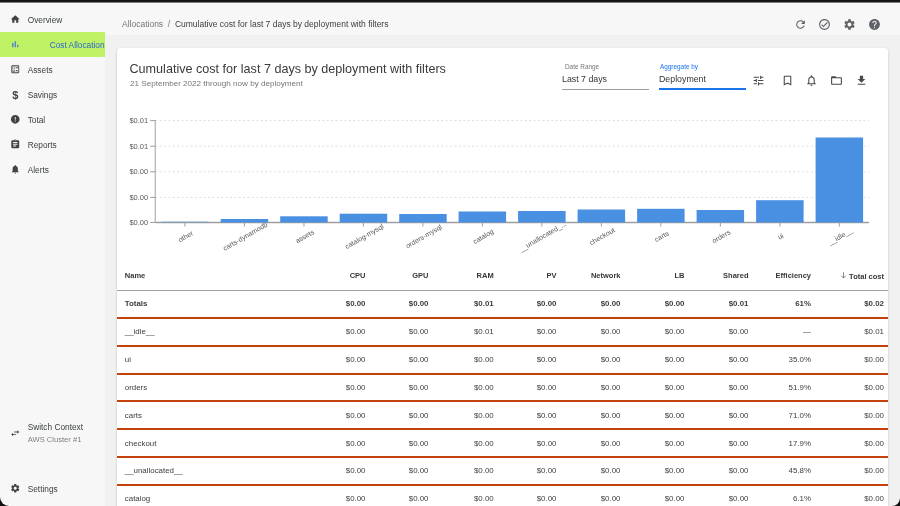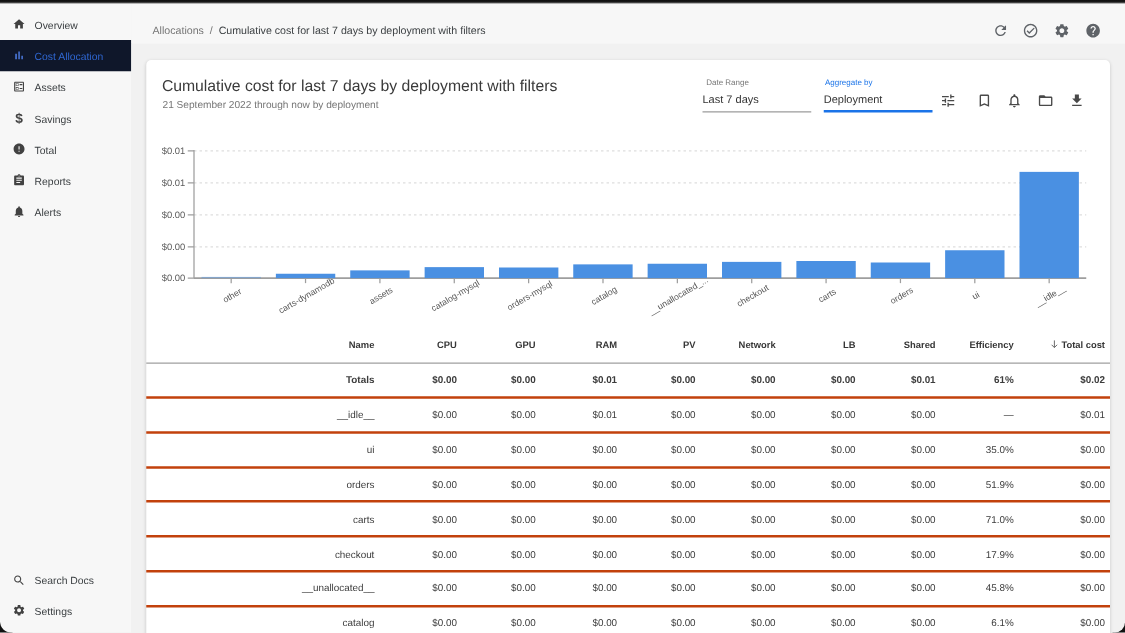--- a/index.html
+++ b/index.html
@@ -9,40 +9,40 @@
   #blackcorner { left:0; top:497px; width:10px; height:9px; background:#111; z-index:1; }
   #sidebar { left:0; top:2px; width:105px; height:504px; background:#f7f7f7; z-index:2; border-bottom-left-radius:9px; }
   #topbar { left:105px; top:2px; width:795px; height:33px; background:#f7f7f7; z-index:2; }
   #content { left:105px; top:35px; width:795px; height:471px; background:#f1f1f1; z-index:3; border-bottom-right-radius:8px; }
   #card { position:absolute; left:12px; top:13px; width:771px; height:480px; background:#fff; border-radius:4px; box-shadow:0 1px 3px rgba(0,0,0,0.18); }
 
   
   .sitem { position:absolute; left:0; width:105px; height:25px; display:flex; align-items:center; }
   .sitem .ic { width:10.5px; height:10.5px; margin-left:10px; flex:none; }
   .sitem .lb { margin-left:7.2px; font-size:8.3px; color:#3c4043; white-space:nowrap; }
-  .sitem.sel { background:#0f172a; }
+  .sitem.sel { background:#bef264;gap:22px; }
   .sitem.sel .lb { color:#2f66d0; font-weight:500; }
 
   
   #crumb { left:122px; top:18.7px; font-size:8.5px; color:#757575; z-index:4; white-space:nowrap;text-align:right; }
   #crumb b { color:#3c4043; font-weight:400; }
 
   .tbico { width:13px; height:13px; z-index:4; }
 
   
   #title { left:129px; top:62px; font-size:12.6px; color:#3a3a3a; }
   .sellbl { font-size:6.4px; }
   .selval { font-size:8.8px; color:#333; }
   .ul { height:1px; background:#9c9c9c; }
 
   
   #tbl { position:absolute; left:0px; top:214px; width:771px; }
   .trow { display:flex; align-items:center; height:27.8px; border-bottom:2px solid #c2410c; font-size:7.9px; color:#3c3c3c; }
   .trow.hdr { height:28.5px; border-bottom:1px solid #a0a0a0; font-weight:700; font-size:7.5px; color:#363636; }
-  .trow .c0 { width:182.5px; padding-left:7.8px; text-align:right; }
+  .trow .c0 { width:182.5px; padding-left:7.8px; text-align:left; }
   .trow > div { flex:none; }
   .trow .cv { text-align:right; }
   .c1{width:66.0px}.c2{width:63.0px}.c3{width:65.2px}.c4{width:62.8px}.c5{width:64.0px}.c6{width:64.0px}.c7{width:64.0px}.c8{width:62.5px}.c9{width:98px;padding-right:25px}
   .trow.tot { font-weight:700; height:28.6px; }
 </style>
 </head>
 <body>
 <div class="abs" id="topline"></div>
 <div class="abs" id="blackcorner"></div>
 <div class="abs" style="left:890px;top:496px;width:10px;height:10px;background:#111;z-index:2;"></div>
@@ -80,25 +80,25 @@
         <path d="M19 3h-4.18C14.4 1.84 13.3 1 12 1c-1.3 0-2.4.84-2.82 2H5c-1.1 0-2 .9-2 2v14c0 1.1.9 2 2 2h14c1.1 0 2-.9 2-2V5c0-1.1-.9-2-2-2zm-7 0c.55 0 1 .45 1 1s-.45 1-1 1-1-.45-1-1 .45-1 1-1zm2 14H7v-2h7v2zm3-4H7v-2h10v2zm0-4H7V7h10v2z"></path>
       </svg>
     <span class="lb">Reports</span>
   </div>
   <div class="sitem" style="top:155px">
     <svg class="ic" viewBox="0 0 24 24" fill="#424242">
         <path d="M12 22c1.1 0 2-.9 2-2h-4c0 1.1.9 2 2 2zm6-6v-5c0-3.07-1.63-5.64-4.5-6.32V4c0-.83-.67-1.5-1.5-1.5s-1.5.67-1.5 1.5v.68C7.64 5.36 6 7.92 6 11v5l-2 2v1h16v-1l-2-2z"></path>
       </svg>
     <span class="lb">Alerts</span>
   </div>
-  <div class="sitem" style="top:449.5px">
-    <svg class="ic" viewBox="0 0 24 24" fill="#424242">
-        <path d="M15.5 14h-.79l-.28-.27C15.41 12.59 16 11.11 16 9.5 16 5.91 13.09 3 9.5 3S3 5.91 3 9.5 5.91 16 9.5 16c1.61 0 3.09-.59 4.23-1.57l.27.28v.79l5 4.99L20.49 19l-4.99-5zm-6 0C7.01 14 5 11.99 5 9.5S7.01 5 9.5 5 14 7.01 14 9.5 11.99 14 9.5 14z"></path>
-      </svg>
-    <span class="lb">Search Docs</span>
+  <div class="sitem" style="top:417px; height:29px; align-items:flex-start;">
+    <svg class="ic" style="margin-top:9px" viewBox="0 0 24 24" fill="#424242">
+        <path d="M6.99 11L3 15l3.99 4v-3H14v-2H6.99v-3zM21 9l-3.99-4v3H10v2h7.01v3L21 9z"></path>
+      </svg>
+    <span class="lb" style="margin-top:3px;line-height:1.4">Switch Context<br><span style="color:#808080;font-size:7.6px;font-weight:400">AWS Cluster #1</span></span>
   </div>
   <div class="sitem" style="top:474px">
     <svg class="ic" viewBox="0 0 24 24" fill="#424242">
         <path d="M19.14 12.94c.04-.3.06-.61.06-.94 0-.32-.02-.64-.07-.94l2.03-1.58c.18-.14.23-.41.12-.61l-1.92-3.32c-.12-.22-.37-.29-.59-.22l-2.39.96c-.5-.38-1.03-.7-1.62-.94l-.36-2.54c-.04-.24-.24-.41-.48-.41h-3.84c-.24 0-.43.17-.47.41l-.36 2.54c-.59.24-1.13.57-1.62.94l-2.39-.96c-.22-.08-.47 0-.59.22L2.74 8.87c-.12.21-.08.47.12.61l2.03 1.58c-.05.3-.09.63-.09.94s.02.64.07.94l-2.03 1.58c-.18.14-.23.41-.12.61l1.92 3.32c.12.22.37.29.59.22l2.39-.96c.5.38 1.03.7 1.62.94l.36 2.54c.05.24.24.41.48.41h3.84c.24 0 .44-.17.47-.41l.36-2.54c.59-.24 1.13-.56 1.62-.94l2.39.96c.22.08.47 0 .59-.22l1.92-3.32c.12-.22.07-.47-.12-.61l-2.01-1.58zM12 15.6c-1.98 0-3.6-1.62-3.6-3.6s1.62-3.6 3.6-3.6 3.6 1.62 3.6 3.6-1.62 3.6-3.6 3.6z"></path>
       </svg>
     <span class="lb">Settings</span>
   </div>
 </div>
 <div class="abs" id="topbar"></div>
 <div class="abs" id="crumb">Allocations&nbsp; /&nbsp; <b>Cumulative cost for last 7 days by deployment with filters</b></div>

